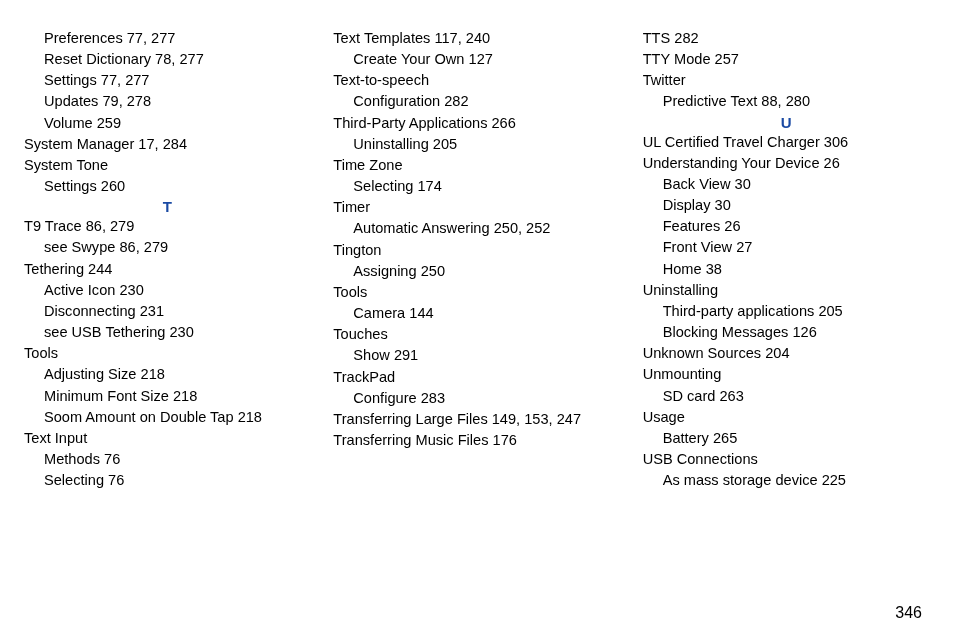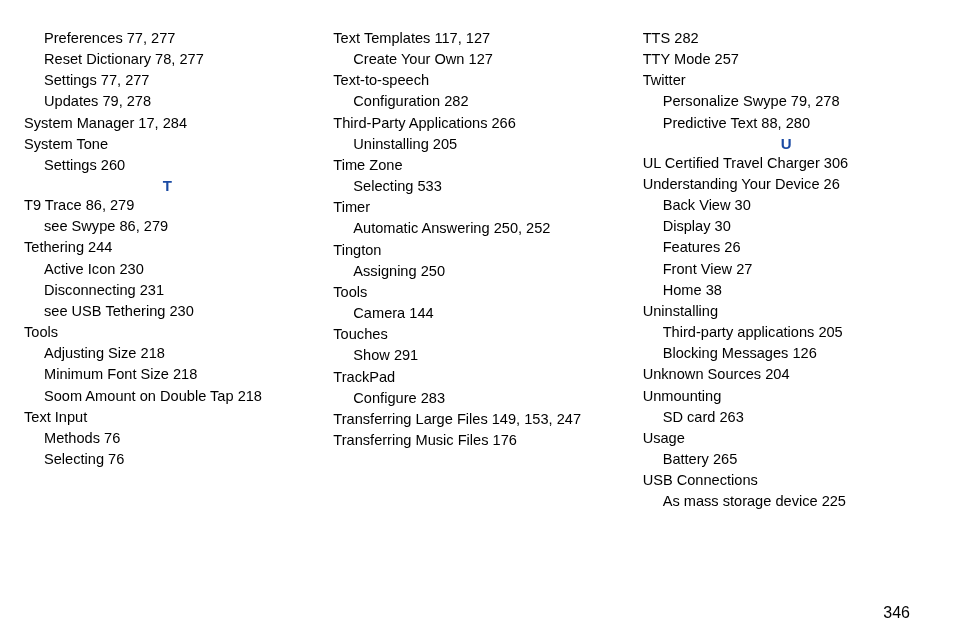--- a/index.html
+++ b/index.html
@@ -45,79 +45,79 @@
     color: #1a4aa3;
     font-weight: 800;
     text-align: center;
     font-size: 15px;
     letter-spacing: .5px;
     padding: 1px 0;
   }
   .pagenum {
     position: absolute;
     bottom: 14px;
-    right: 44px;
+    right: 32px;
     font-size: 16px;
   }
 </style>
 </head>
 <body>
 
 <div class="page">
   <div class="cols">
     <div class="col">
         <div class="row ind1 nop">Preferences 77, 277</div>
         <div class="row ind1 nop">Reset Dictionary 78, 277</div>
         <div class="row ind1 nop">Settings 77, 277</div>
         <div class="row ind1 nop">Updates 79, 278</div>
+        <div class="row ind1 nop">Volume 259</div>
         <div class="row ind0 nop"><span class="b">System Manager</span><span> 17, 284</span></div>
         <div class="row ind0 nop"><span class="b">System Tone</span></div>
         <div class="row ind1 nop">Settings 260</div>
         <div class="letter">T</div>
         <div class="row ind0 nop"><span class="b">T9 Trace</span><span> 86, 279</span></div>
         <div class="row ind1 nop">see Swype 86, 279</div>
         <div class="row ind0 nop"><span class="b">Tethering</span><span> 244</span></div>
         <div class="row ind1 nop">Active Icon 230</div>
         <div class="row ind1 nop">Disconnecting 231</div>
         <div class="row ind1 nop">see USB Tethering 230</div>
         <div class="row ind0 nop"><span class="b">Tools</span></div>
         <div class="row ind1 nop">Adjusting Size 218</div>
         <div class="row ind1 nop">Minimum Font Size 218</div>
         <div class="row ind1 nop">Soom Amount on Double Tap 218</div>
         <div class="row ind0 nop"><span class="b">Text Input</span></div>
         <div class="row ind1 nop">Methods 76</div>
         <div class="row ind1 nop">Selecting 76</div>
       </div>
     <div class="col">
-        <div class="row ind0 nop"><span class="b">Text Templates</span><span> 117, 127</span></div>
+        <div class="row ind0 nop"><span class="b">Text Templates</span><span> 117, 240</span></div>
         <div class="row ind1 nop">Create Your Own 127</div>
         <div class="row ind0 nop"><span class="b">Text-to-speech</span></div>
         <div class="row ind1 nop">Configuration 282</div>
         <div class="row ind0 nop"><span class="b">Third-Party Applications</span><span> 266</span></div>
         <div class="row ind1 nop">Uninstalling 205</div>
         <div class="row ind0 nop"><span class="b">Time Zone</span></div>
-        <div class="row ind1 nop">Selecting 533</div>
+        <div class="row ind1 nop">Selecting 174</div>
         <div class="row ind0 nop"><span class="b">Timer</span></div>
         <div class="row ind1 nop">Automatic Answering 250, 252</div>
         <div class="row ind0 nop"><span class="b">Tington</span></div>
         <div class="row ind1 nop">Assigning 250</div>
         <div class="row ind0 nop"><span class="b">Tools</span></div>
         <div class="row ind1 nop">Camera 144</div>
         <div class="row ind0 nop"><span class="b">Touches</span></div>
         <div class="row ind1 nop">Show 291</div>
         <div class="row ind0 nop"><span class="b">TrackPad</span></div>
         <div class="row ind1 nop">Configure 283</div>
         <div class="row ind0 nop"><span class="b">Transferring Large Files</span><span> 149, 153, 247</span></div>
         <div class="row ind0 nop"><span class="b">Transferring Music Files</span><span> 176</span></div>
       </div>
     <div class="col">
         <div class="row ind0 nop"><span class="b">TTS</span><span> 282</span></div>
         <div class="row ind0 nop"><span class="b">TTY Mode</span><span> 257</span></div>
         <div class="row ind0 nop"><span class="b">Twitter</span></div>
-        <div class="row ind1 nop">Personalize Swype 79, 278</div>
         <div class="row ind1 nop">Predictive Text 88, 280</div>
         <div class="letter">U</div>
         <div class="row ind0 nop"><span class="b">UL Certified Travel Charger</span><span> 306</span></div>
         <div class="row ind0 nop"><span class="b">Understanding Your Device</span><span> 26</span></div>
         <div class="row ind1 nop">Back View 30</div>
         <div class="row ind1 nop">Display 30</div>
         <div class="row ind1 nop">Features 26</div>
         <div class="row ind1 nop">Front View 27</div>
         <div class="row ind1 nop">Home 38</div>
         <div class="row ind0 nop"><span class="b">Uninstalling</span></div>

